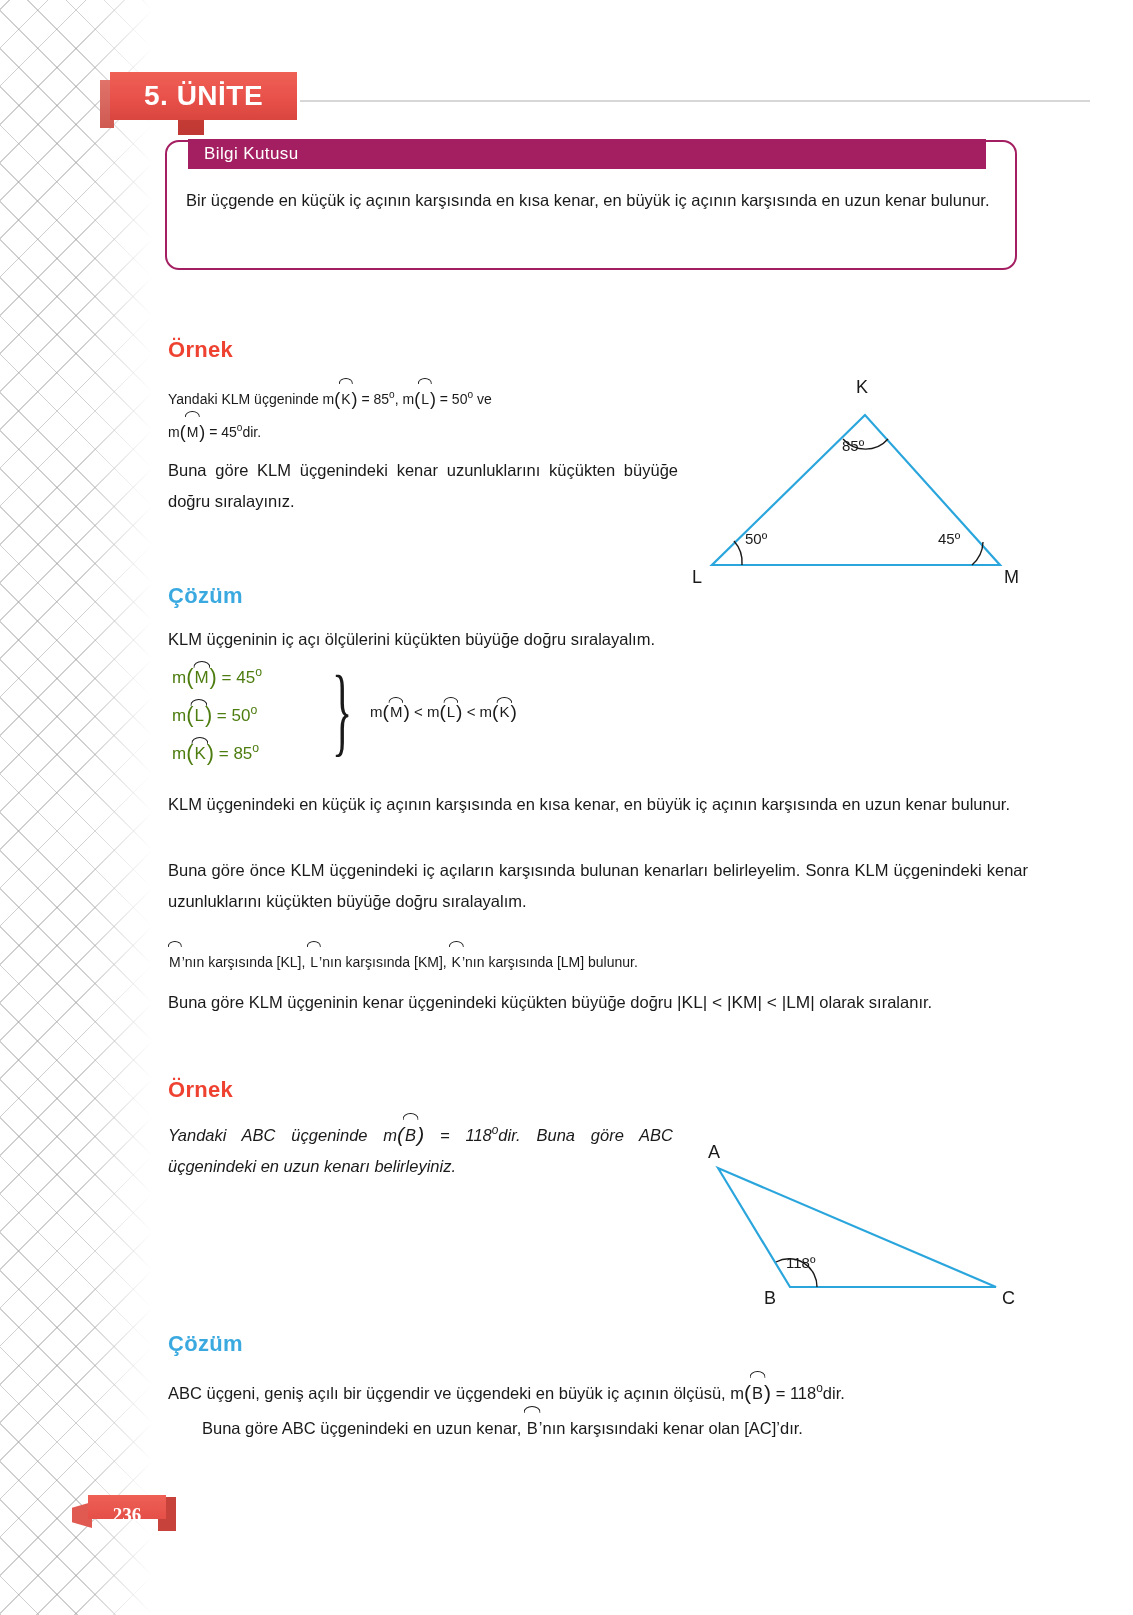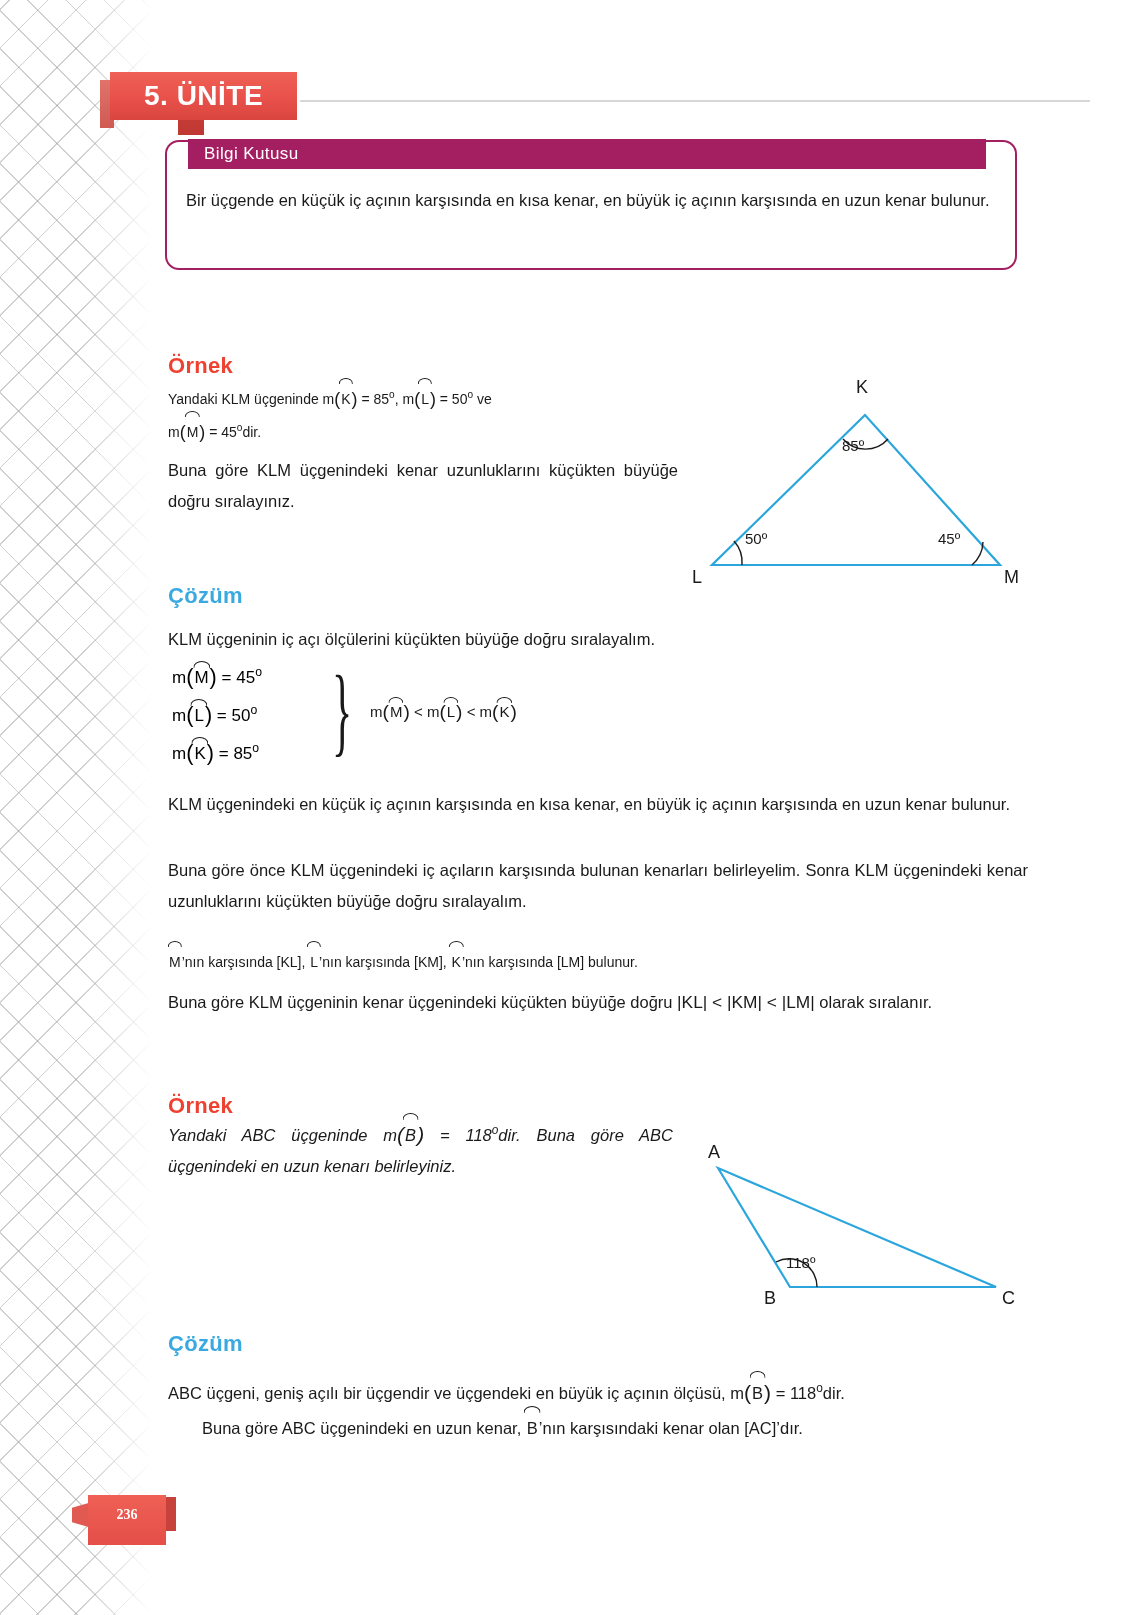--- a/index.html
+++ b/index.html
@@ -118,21 +118,20 @@
     text-align: justify;
   }
 
   
   .heading-ornek {
     position: absolute;
     color: #ef4130;
     font-size: 22px;
     font-weight: bold;
     letter-spacing: 0.3px;
-    margin-top: 16px;
   }
   .heading-cozum {
     position: absolute;
     color: #3aa9e0;
     font-size: 22px;
     font-weight: bold;
     letter-spacing: 0.3px;
   }
   .para {
     position: absolute;
@@ -190,21 +189,21 @@
     left: 172px;
     top: 665px;
     width: 360px;
     height: 108px;
   }
   .brace-eq {
     position: absolute;
     left: 0;
     font-size: 17px;
     white-space: nowrap;
-    color: #000000;
+    color: #4d7c0f;
   }
   .brace-sym {
     position: absolute;
     left: 160px;
     top: -8px;
     font-size: 100px;
     line-height: 108px;
     font-weight: 200;
     color: #1a1a1a;
     transform: scaleX(0.42);
@@ -242,26 +241,26 @@
     background: #e05a52;
     clip-path: polygon(0 22%, 100% 0, 100% 100%, 0 78%);
   }
   .pagenum-fold {
     position: absolute; left: 86px; top: 2px;
     width: 18px; height: 34px;
     background: #c8423c;
   }
   .pagenum {
     position: absolute; left: 16px; top: 0;
-    width: 78px; height: 50px;
+    width: 78px; height: 24px;
     line-height: 40px;
     text-align: center;
     background: linear-gradient(180deg, #ef6055 0%, #e44f48 100%);
     color: #ffffff;
-    font-size: 14px;
+    font-size: 19px;
     font-weight: bold;
     font-family: "Liberation Serif", serif;
   }
 </style>
 </head>
 <body>
 
 <div class="lattice"></div>
 
 <div class="unit-ribbon-fold2"></div>

